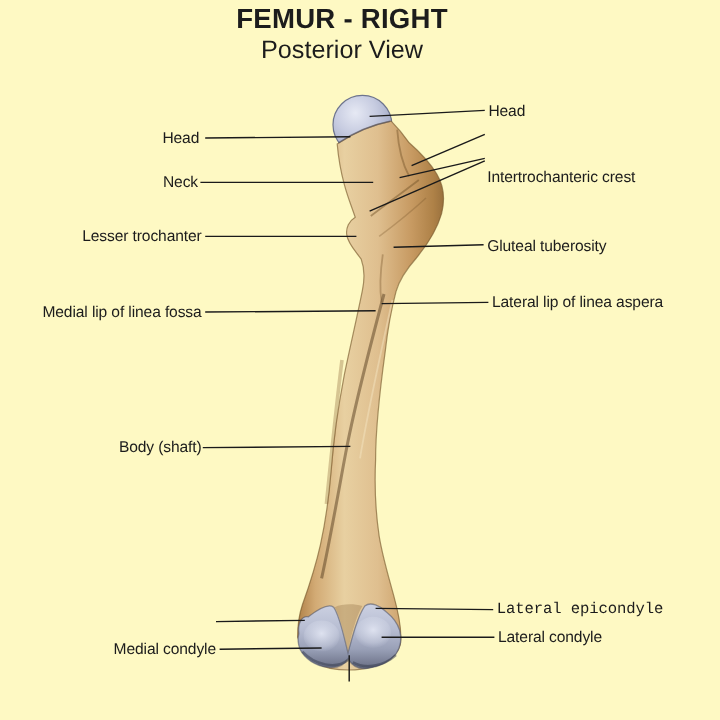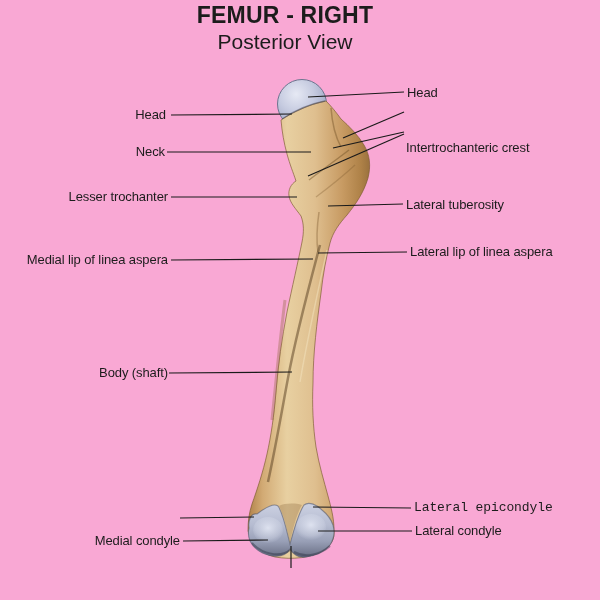--- a/index.html
+++ b/index.html
@@ -1,17 +1,17 @@
 <!DOCTYPE html>
 <html><head>
 <meta charset="utf-8">
 <style>
   html,body{margin:0;padding:0;background:#ffffff;}
   .stage{
-    position:relative;width:600px;height:600px;background:#f9a8d4;overflow:hidden;
+    position:relative;width:600px;height:600px;background:#fef9c3;overflow:hidden;
     font-family:"Liberation Sans",sans-serif;color:#1c1c1c;
   }
   .titlebox{position:absolute;left:0;top:2px;width:570px;text-align:center;
     font-size:23px;font-weight:bold;letter-spacing:.2px;}
   .subtitlebox{position:absolute;left:0;top:30px;width:570px;text-align:center;
     font-size:21px;font-weight:400;}
   .fig{position:absolute;left:0;top:0;}
   .lbl{position:absolute;font-size:13px;line-height:15px;white-space:nowrap;
     letter-spacing:-0.1px;}
   .lbl.r{text-align:left;}
@@ -134,25 +134,25 @@
       <line x1="313" y1="507" x2="411" y2="508"></line>
       <line x1="318" y1="531" x2="412" y2="531"></line>
 
       <line x1="291" y1="546" x2="291" y2="568"></line>
     </g>
   </svg>
 
   <div class="lbl l" style="right:434px;top:107px;">Head</div>
   <div class="lbl l" style="right:435px;top:144px;">Neck</div>
   <div class="lbl l" style="right:432px;top:189px;">Lesser trochanter</div>
-  <div class="lbl l" style="right:432px;top:252px;">Medial lip of linea aspera</div>
+  <div class="lbl l" style="right:432px;top:252px;">Medial lip of linea fossa</div>
   <div class="lbl l" style="right:432px;top:365px;text-align:center;">Body (shaft)</div>
   <div class="lbl l" style="right:420px;top:533px;">Medial condyle</div>
 
   <div class="lbl r" style="left:407px;top:85px;">Head</div>
   <div class="lbl r" style="left:406px;top:140px;">Intertrochanteric crest</div>
-  <div class="lbl r" style="left:406px;top:197px;">Lateral tuberosity</div>
+  <div class="lbl r" style="left:406px;top:197px;">Gluteal tuberosity</div>
   <div class="lbl r" style="left:410px;top:244px;">Lateral lip of linea aspera</div>
   <div class="lbl r" style="left:414px;top:500px;font-family:Liberation Mono, monospace;">Lateral epicondyle</div>
   <div class="lbl r" style="left:415px;top:523px;">Lateral condyle</div>
 
 
 </div>
 
 </body></html>

